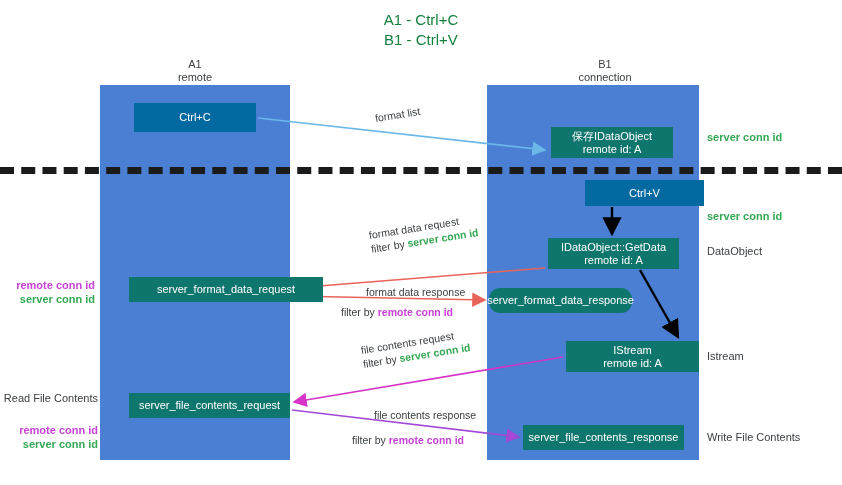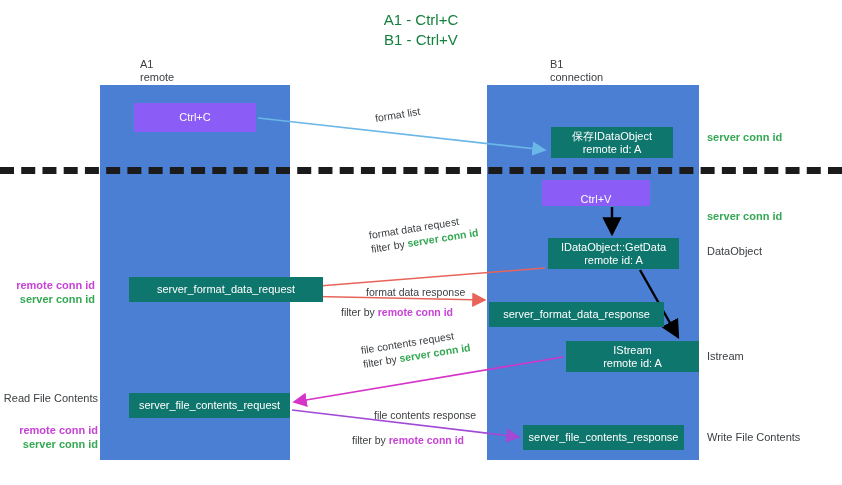--- a/index.html
+++ b/index.html
@@ -8,39 +8,39 @@
     font-family:"Liberation Sans", sans-serif;
     position:relative;overflow:hidden;
   }
   #stage{position:absolute;left:0;top:0;width:842px;height:485px;}
   svg#wires{position:absolute;left:0;top:0;width:842px;height:485px;pointer-events:none;}
 
   .lane{position:absolute;background:#4a7fd4;}
   .lane-a{left:100px;top:85px;width:190px;height:375px;}
   .lane-b{left:487px;top:85px;width:212px;height:375px;}
 
-  .lane-head{position:absolute;color:#3c4043;font-size:11px;line-height:13px;}
+  .lane-head{position:absolute;text-align:center;color:#3c4043;font-size:11px;line-height:13px;}
   .lane-head .l1{display:block;}
   .lane-head .l2{display:block;}
   .head-a{left:140px;top:58px;width:110px;}
   .head-b{left:550px;top:58px;width:110px;}
 
   .node{position:absolute;box-sizing:border-box;display:flex;align-items:center;
         justify-content:center;text-align:center;color:#ffffff;font-size:11px;line-height:13px;}
-  .node.green{background:#8b5cf6;}
+  .node.green{background:#0369a1;}
   .node.orange{background:#0f766e;}
   .node .t1{display:block;}
   .node .t2{display:block;}
 
   .n-ctrlc{left:134px;top:103px;width:122px;height:29px;}
   .n-store{left:551px;top:127px;width:122px;height:31px;}
-  .n-ctrlv{left:542px;top:180px;width:108px;height:26px;align-items:flex-end;}
+  .n-ctrlv{left:585px;top:180px;width:119px;height:26px;}
   .n-getdata{left:548px;top:238px;width:131px;height:31px;}
   .n-sfdreq{left:129px;top:277px;width:194px;height:25px;}
-  .n-sfdres{left:489px;top:302px;width:175px;height:25px;}
+  .n-sfdres{left:489px;top:288px;width:143px;height:25px;border-radius:11px;}
   .n-istream{left:566px;top:341px;width:133px;height:31px;}
   .n-sfcreq{left:129px;top:393px;width:161px;height:25px;}
   .n-sfcres{left:523px;top:425px;width:161px;height:25px;}
 
   .side-label{position:absolute;font-size:11px;color:#3c4043;}
   .side-green{color:#34a853;font-weight:bold;}
   .side-purple{color:#c742d6;font-weight:bold;}
 
   .sl-conn1{left:707px;top:131px;}
   .sl-conn2{left:707px;top:210px;}

